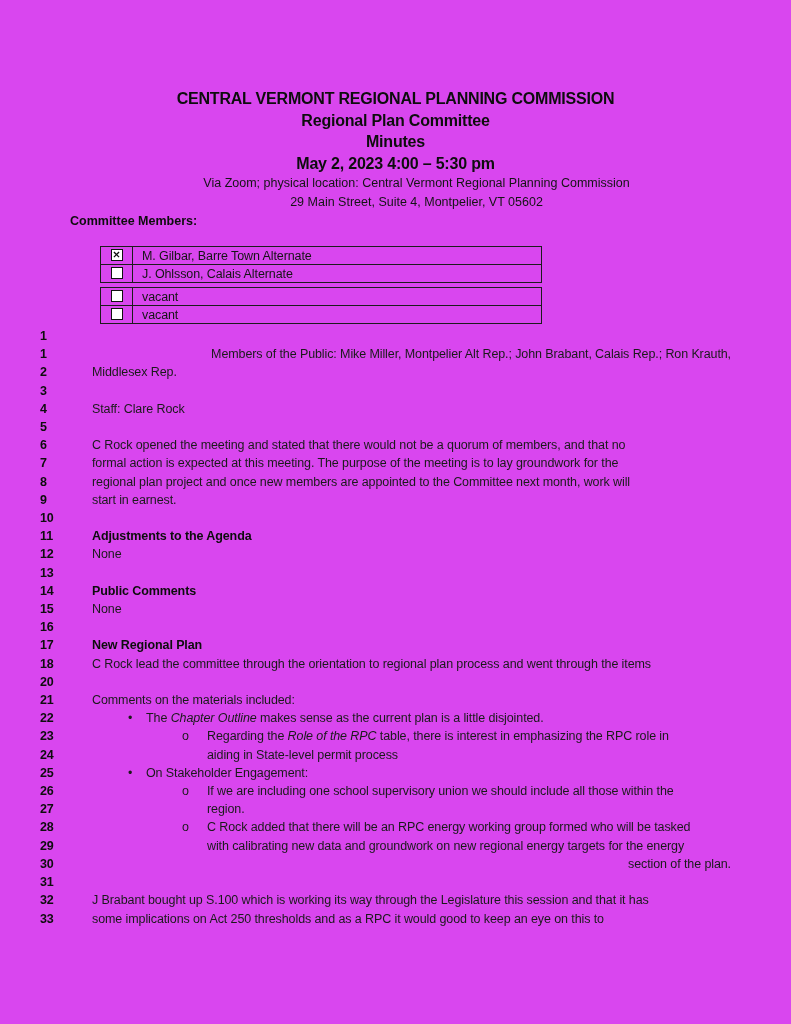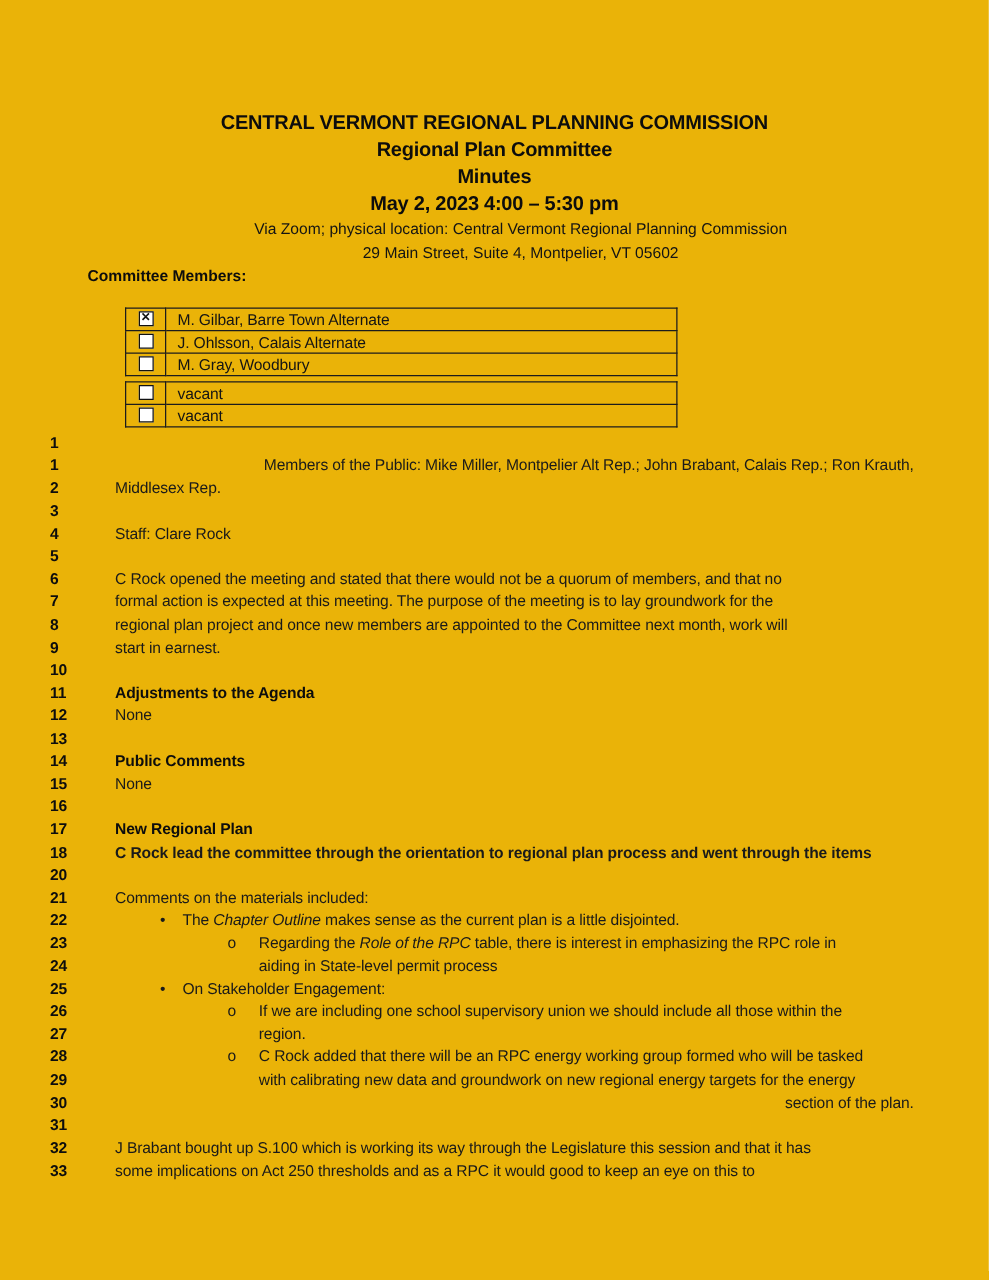--- a/index.html
+++ b/index.html
@@ -2,21 +2,21 @@
 <html><head>
 <meta charset="utf-8">
 <style>
   html, body { margin:0; padding:0; background:#ffffff; }
   body {
     width:791px; height:1024px;
     font-family:"Liberation Sans", sans-serif;
     color:#1a1a1a;
     overflow:hidden;
   }
-  .page { position:relative; width:791px; height:1024px; background:#eab308; }
+  .page { position:relative; width:791px; height:1024px; background:#d946ef; }
 
   
   .doc-header { padding-top:88px; text-align:center; }
   .t1 { font-weight:700; font-size:16px; line-height:21.5px; color:#0d0d0d; letter-spacing:-0.2px; }
   .t2 { font-weight:400; font-size:12.5px; line-height:19px; color:#141414;padding-left:42px; }
 
   
   .cm-label { margin:2px 0 18px 70px; font-weight:700; font-size:12.5px; color:#0d0d0d; }
   .ctables { margin-left:100px; width:442px; }
   .ctables table { border-collapse:collapse; width:442px; table-layout:fixed; }
@@ -66,24 +66,20 @@
     <table>
         <tbody id="ctb1">
           <tr>
             <td class="check"><span class="box"><span class="x">✕</span></span></td>
             <td class="name">M. Gilbar, Barre Town Alternate</td>
           </tr>
           <tr>
             <td class="check"><span class="box"></span></td>
             <td class="name">J. Ohlsson, Calais Alternate</td>
           </tr>
-          <tr>
-            <td class="check"><span class="box"></span></td>
-            <td class="name">M. Gray, Woodbury</td>
-          </tr>
         </tbody>
       </table>
     <table>
         <tbody id="ctb2">
           <tr>
             <td class="check"><span class="box"></span></td>
             <td class="name">vacant</td>
           </tr>
           <tr>
             <td class="check"><span class="box"></span></td>
@@ -161,21 +157,21 @@
       <div class="line">
         <span class="num">16</span>
         <span class="content" style="padding-left: 0px;"><span></span></span>
       </div>
       <div class="line">
         <span class="num">17</span>
         <span class="content b" style="padding-left: 0px;"><span>New Regional Plan</span></span>
       </div>
       <div class="line">
         <span class="num">18</span>
-        <span class="content" style="padding-left: 0px; font-weight: bold;"><span>C Rock lead the committee through the orientation to regional plan process and went through the items</span></span>
+        <span class="content" style="padding-left: 0px;"><span>C Rock lead the committee through the orientation to regional plan process and went through the items</span></span>
       </div>
       <div class="line">
         <span class="num">20</span>
         <span class="content" style="padding-left: 0px;"><span></span></span>
       </div>
       <div class="line">
         <span class="num">21</span>
         <span class="content" style="padding-left: 0px;"><span>Comments on the materials included:</span></span>
       </div>
       <div class="line">

